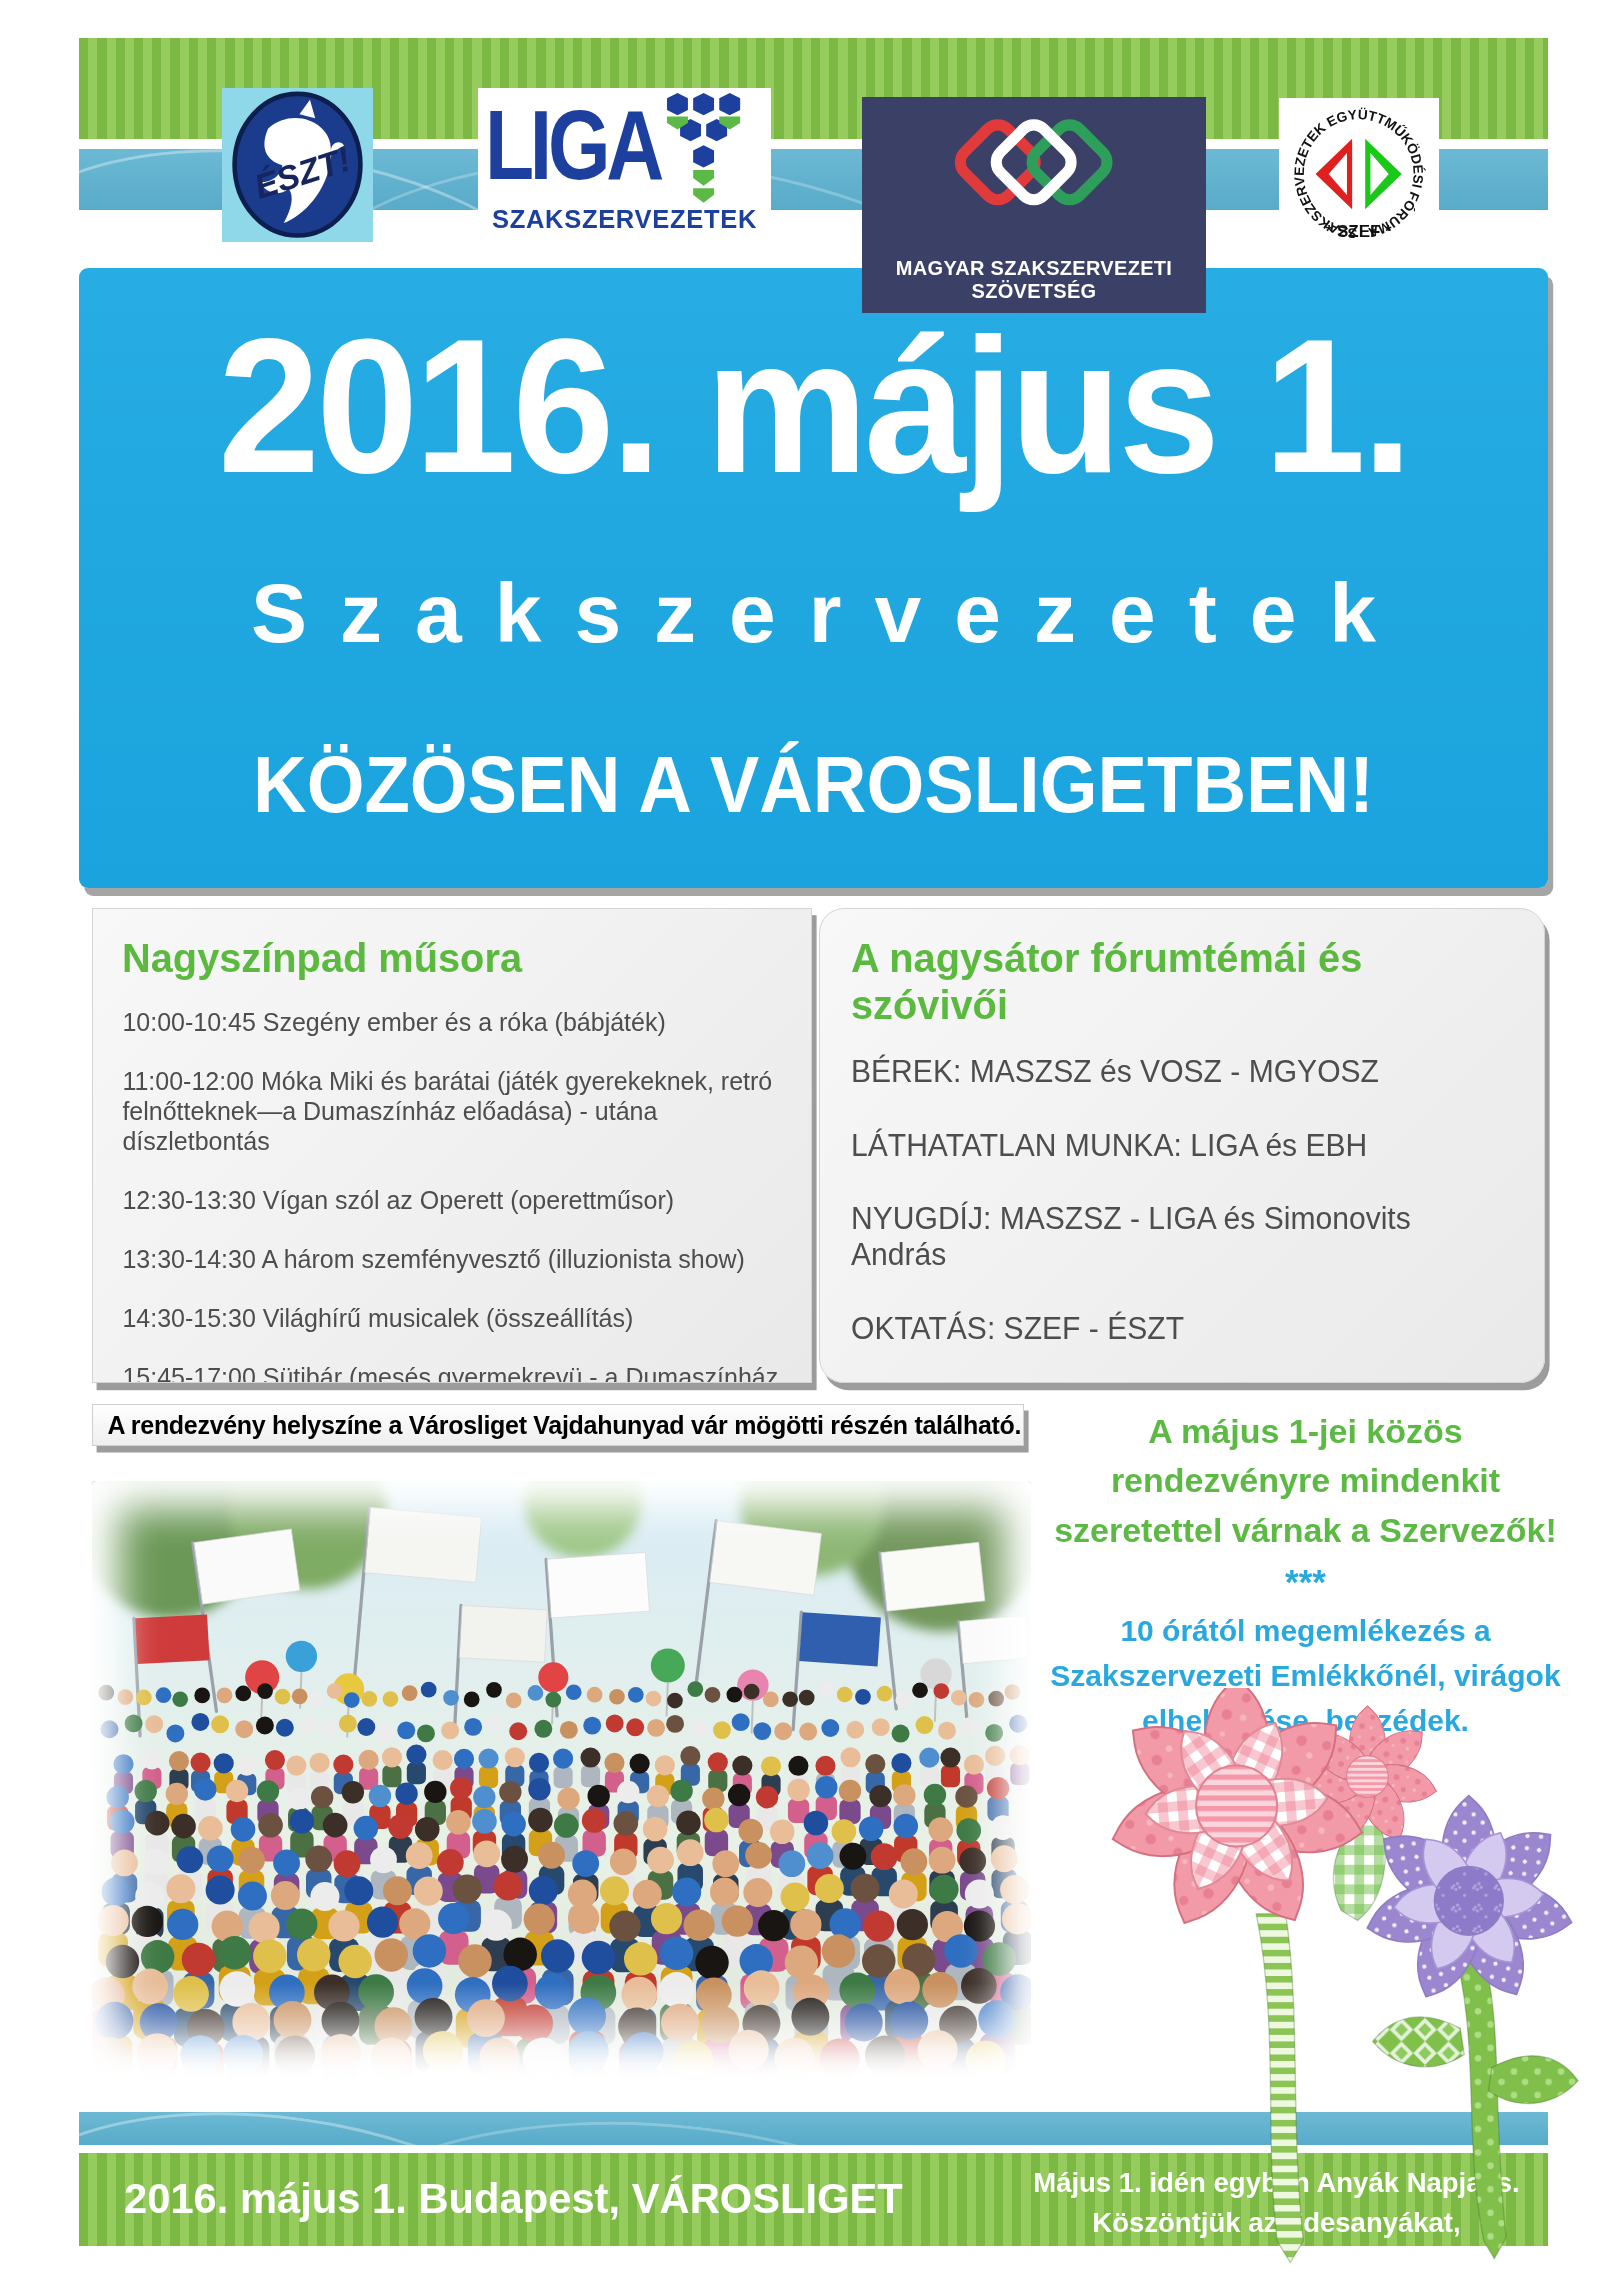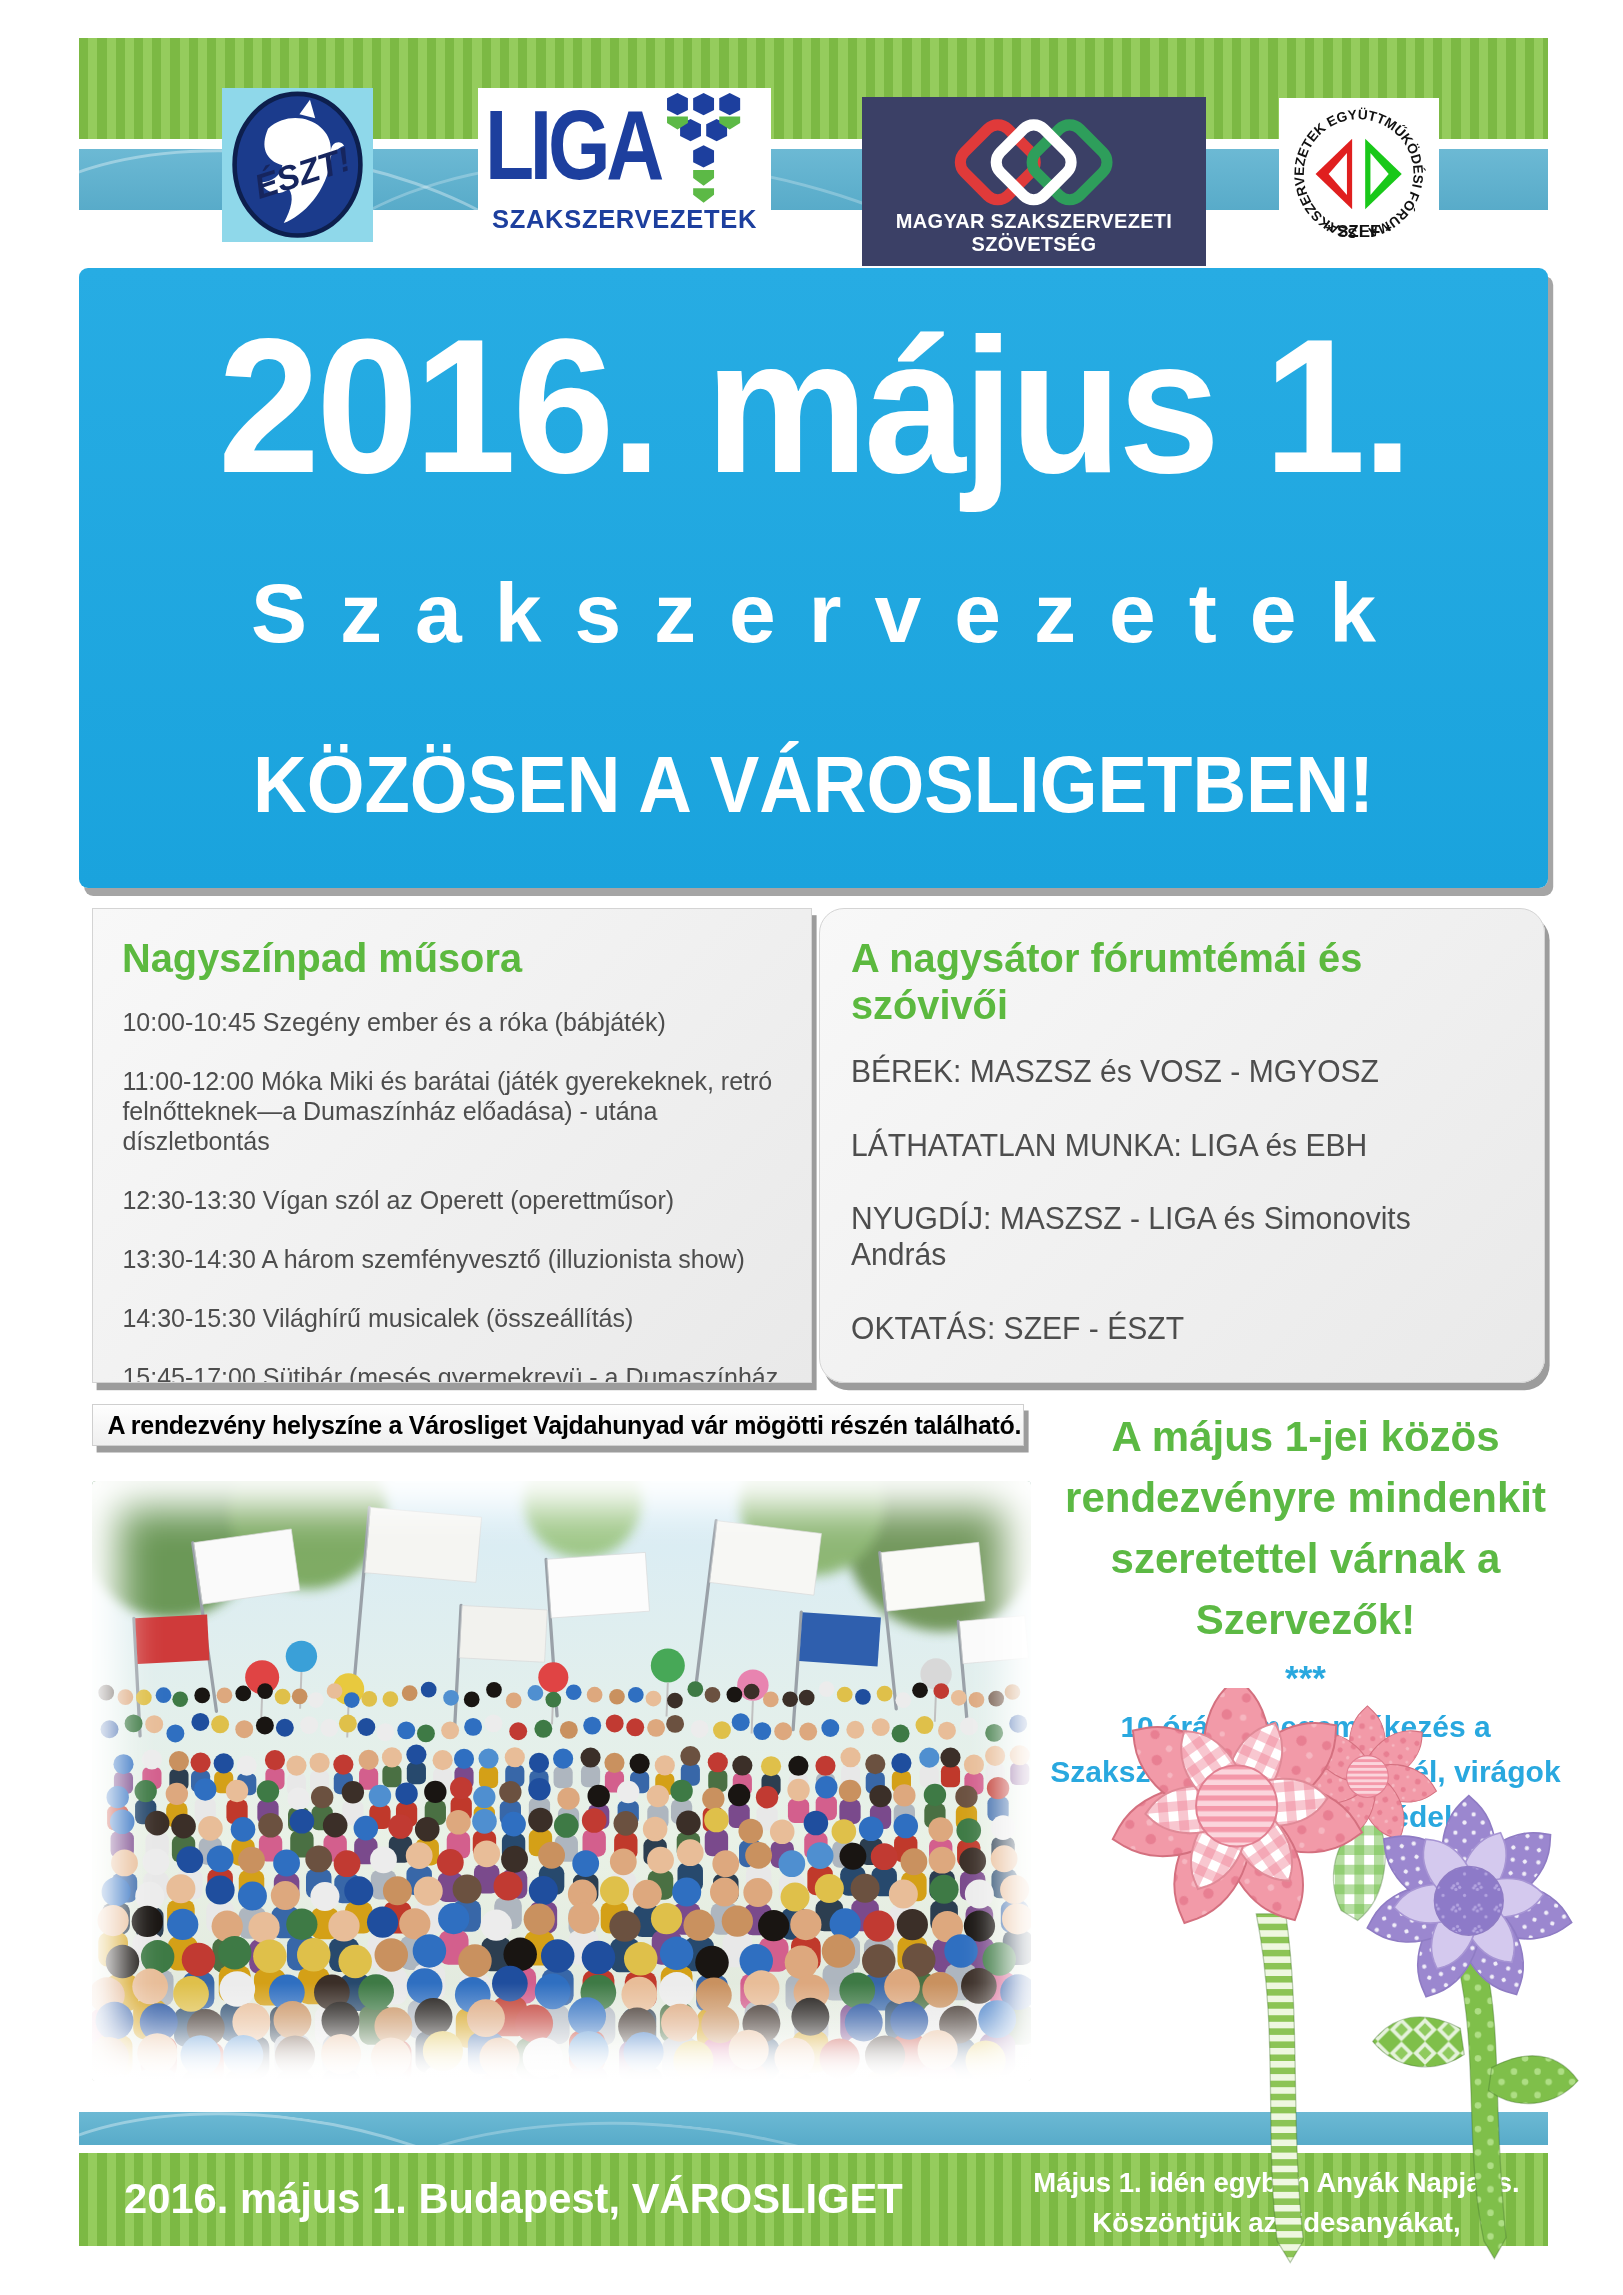--- a/index.html
+++ b/index.html
@@ -21,21 +21,21 @@
   .teal-band::after{left:196px;top:13px;width:785px;height:393px;transform:rotate(6deg);border-top-color:rgba(255,255,255,.25);}
 
   
   .logo-box{position:absolute;z-index:3;}
   .logo-eszt{left:222px;top:88px;width:151px;height:154px;background:#8fd8ea;}
   .logo-liga{left:478px;top:88px;width:293px;height:151px;background:#ffffff;}
   .liga-word{position:absolute;left:6.5px;top:1.3px;color:#1d3f9e;font-weight:bold;
     font-size:98px;letter-spacing:-5.2px;transform:scaleX(.82);transform-origin:left top;}
   .liga-sub{position:absolute;left:0;bottom:5.2px;width:100%;text-align:center;color:#1d3f9e;
     font-weight:bold;font-size:25.5px;letter-spacing:0.7px;}
-  .logo-maszsz{left:862px;top:97px;width:344px;height:169px;background:#3b4066;}
+  .logo-maszsz{left:862px;top:97px;width:344px;height:216px;background:#3b4066;}
   .maszsz-label{position:absolute;left:0;bottom:10.5px;width:100%;text-align:center;color:#fff;
     font-weight:bold;font-size:20px;letter-spacing:0.3px;}
   .logo-szef{left:1279px;top:98px;width:160px;height:154px;background:#fff;}
 
   
   .hero{position:absolute;left:79px;top:268px;width:1469px;height:620px;z-index:2;
     background:linear-gradient(180deg,#27ace3 0%,#1aa3dd 100%);
     box-shadow:5.2px 7.9px 0 #a5a5a5;color:#fff;text-align:center;border-radius:9px;}
   .hero-title{margin-top:38px;font-size:191px;line-height:1.05;font-weight:bold;
     letter-spacing:-3.9px;transform:scaleX(.96);}
@@ -53,21 +53,21 @@
   .forum-item{color:#4d4d4d;font-size:31px;line-height:1.15;margin-bottom:38px;transform:scaleX(.97);transform-origin:left;}
 
   
   .location-bar{position:absolute;left:92px;top:1404px;width:932px;height:42px;z-index:2;
     background:linear-gradient(180deg,#fefefe 0%,#efefef 100%);border:0.7px solid #cfcfcf;
     box-shadow:4.6px 6.5px 0 #9c9c9c;display:flex;align-items:center;box-sizing:border-box;padding:0 14.4px;}
   .location-text{color:#000;font-weight:bold;font-size:25px;letter-spacing:-0.3px;white-space:nowrap;}
 
   
   .invitation{position:absolute;left:1044px;top:1407px;width:523px;text-align:center;z-index:2;}
-  .inv-green{color:#5cb944;font-weight:bold;font-size:42px;line-height:1.45;}
+  .inv-green{color:#5cb944;font-weight:bold;font-size:34px;line-height:1.45;}
   .inv-sep{color:#29a8df;font-weight:bold;font-size:35px;line-height:1;margin-top:9.2px;}
   .inv-blue{color:#29a8df;font-weight:bold;font-size:30px;line-height:1.5;margin-top:9.2px;}
 
   
   .photo{position:absolute;left:92px;top:1481px;width:939px;height:600px;border-radius:3.9px;
     overflow:hidden;z-index:1;}
   .photo-fade{position:absolute;inset:0;border-radius:3.9px;pointer-events:none;
     box-shadow:inset 0 0 39px 27.5px #ffffff;}
   .photo-fade::after{content:"";position:absolute;left:0;right:0;bottom:0;height:98px;
     background:linear-gradient(180deg,rgba(255,255,255,0),#ffffff);}

